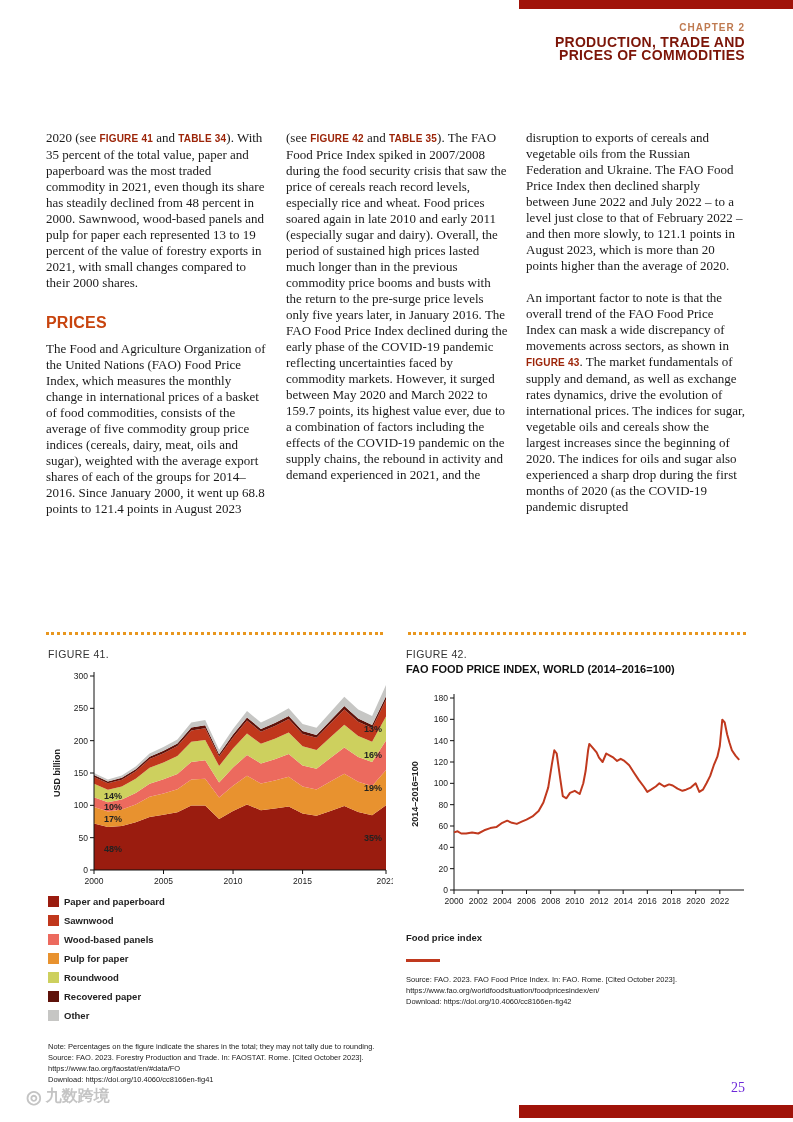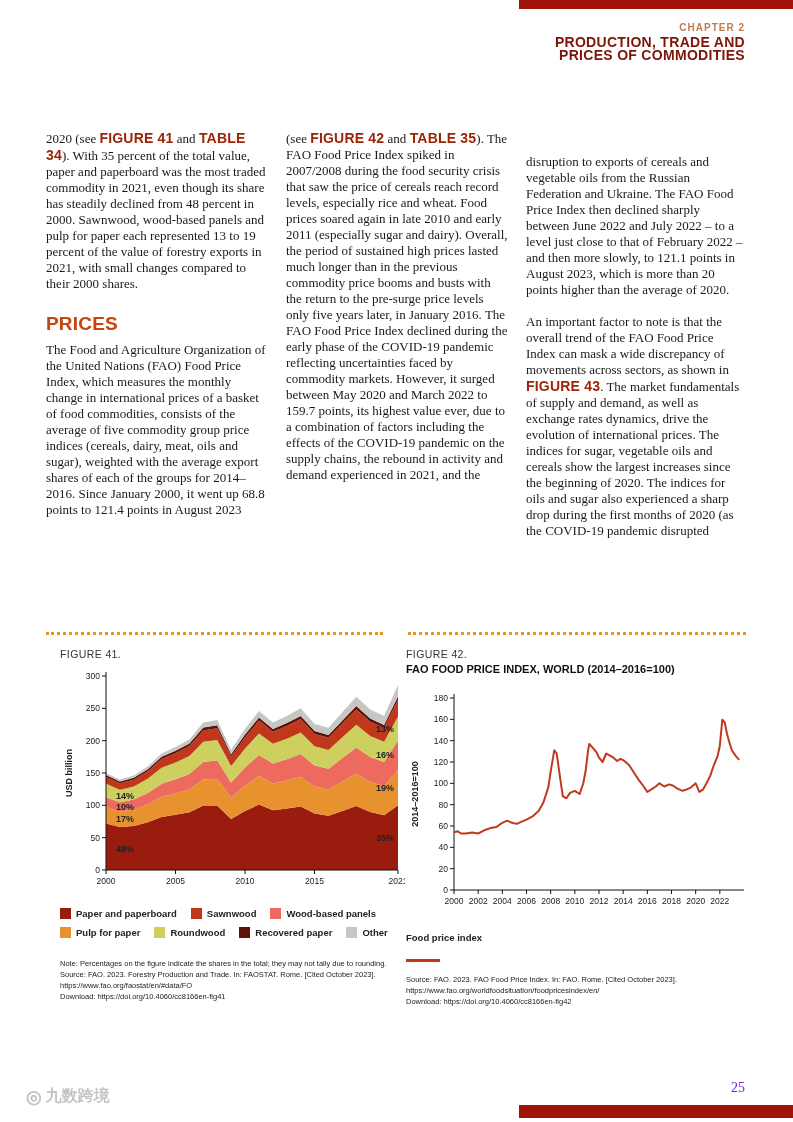--- a/index.html
+++ b/index.html
@@ -8,38 +8,38 @@
   .accent-bar{position:absolute;background:#a01309;}
   .top-bar{left:519px;top:0;width:274px;height:9px;}
   .bottom-bar{left:519px;top:1105px;width:274px;height:13px;}
   .header{position:absolute;right:48px;top:22px;text-align:right;font-family:"Liberation Sans",sans-serif;}
   .chapter{font-size:10px;letter-spacing:1px;color:#bf7a50;font-weight:700;margin-bottom:3px;}
   .htitle{font-size:14px;font-weight:700;color:#7c1508;letter-spacing:.3px;line-height:13px;}
   .col{position:absolute;top:130px;width:222px;font-size:13px;line-height:16px;text-align:left;}
   .col p{margin:0 0 16px 0;}
   .col1{left:46px;}
   .col2{left:286px;}
-  .col3{left:526px;width:220px;margin-top:24px;}
-  .ref{color:#9c2408;font-weight:700;font-family:"Liberation Sans",sans-serif;font-size:14px;letter-spacing:.2px;}
-  .prices{font-family:"Liberation Sans",sans-serif;font-size:19px;font-weight:700;color:#c8440e;
+  .col3{left:526px;width:220px;}
+  .ref{color:#9c2408;font-weight:700;font-family:"Liberation Sans",sans-serif;font-size:10px;letter-spacing:.2px;}
+  .prices{font-family:"Liberation Sans",sans-serif;font-size:16px;font-weight:700;color:#c8440e;
           margin:24px 0 10px 0;letter-spacing:.2px;}
   .divider{position:absolute;top:632px;border-top:3px dotted #e8961e;height:0;}
   .divider-left{left:46px;width:337px;}
   .divider-right{left:408px;width:338px;}
   .figure{position:absolute;top:648px;font-family:"Liberation Sans",sans-serif;}
-  .fig41{left:60px;width:345px;}
+  .fig41{left:48px;width:345px;}
   .fig42{left:406px;width:342px;}
   .fig-label{font-size:10.5px;letter-spacing:.4px;color:#333;margin-bottom:3px;}
   .fig-title{font-size:11px;font-weight:700;color:#111;line-height:13px;margin-bottom:12px;}
   svg.chart{display:block;margin-top:4px;}
   svg text{font-family:"Liberation Sans",sans-serif;fill:#222;}
   svg text.tick{font-size:8.5px;}
   svg text.axlabel{font-size:9px;font-weight:700;}
   svg text.pct{font-size:9px;font-weight:700;}
-  .legend{margin-top:14px;display:flex;flex-wrap:wrap;width:345px;}
+  .legend{margin-top:2px;display:flex;flex-wrap:wrap;width:345px;flex-direction:column;}
   .legend-item{display:flex;align-items:center;margin:0 14px 8px 0;font-size:9.5px;font-weight:700;color:#222;}
   .legend-swatch{width:11px;height:11px;margin-right:5px;flex:0 0 auto;}
   .legend42{margin-top:18px;}
   .legend42-label{font-size:9.5px;font-weight:700;color:#222;margin-bottom:16px;}
   .legend42-swatch{width:34px;height:3px;}
   .note{margin-top:12px;font-size:7.5px;line-height:11px;color:#222;white-space:pre-line;}
   .page-number{position:absolute;right:48px;top:1080px;font-size:14px;color:#6d28d9;font-family:"Liberation Serif",serif;}
   .watermark{position:absolute;left:26px;top:1086px;color:#c4c4c4;font-family:"Liberation Sans",sans-serif;
              font-size:16px;font-weight:700;display:flex;align-items:center;gap:4px;}
   .watermark .wm-icon{font-size:18px;line-height:18px;}

